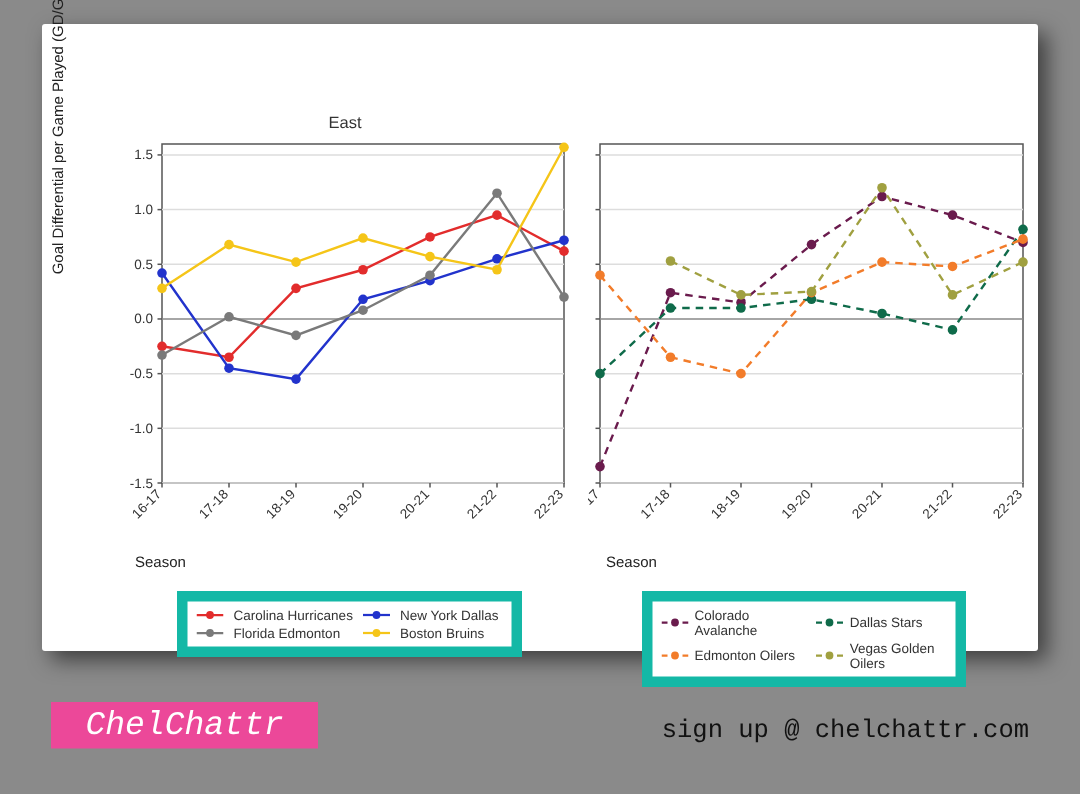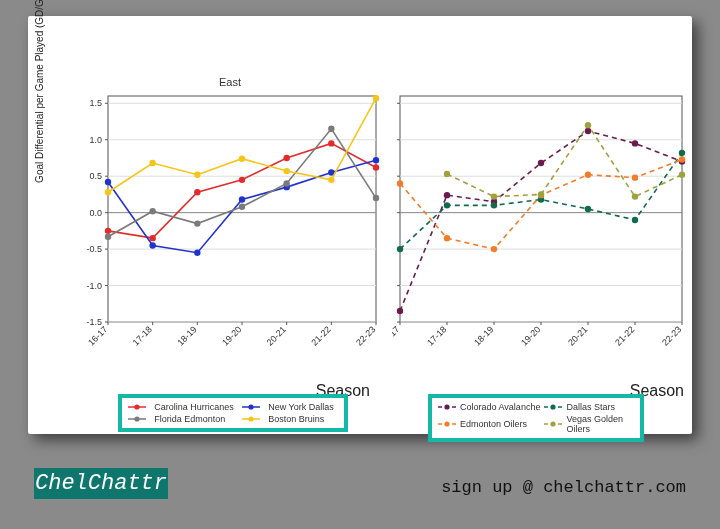--- a/index.html
+++ b/index.html
@@ -49,33 +49,33 @@
     top: 200px;
     width: 260px;
     text-align: center;
     font-size: 10px;
     color: #222;
     transform: rotate(-90deg);
     transform-origin: left top;
   }
   .x-axis-label {
     position: absolute;
-    top: 366px;
-    font-size: 16px;
+    top: 354px;
+    font-size: 10px;
     color: #222;
-    text-align: right;
+    text-align: left;
   }
   #xlab-east { left: 62px; width: 280px; }
   #xlab-west { left: 376px; width: 280px; }
   .legend {
     position: absolute;
     top: 378px;
     font-size: 9px;
     color: #333;
-    border: 4px solid #14b8a6;
+    border: 7px solid #14b8a6;
     padding: 4px 6px;
     display: grid;
     grid-template-columns: auto auto auto auto;
     column-gap: 4px;
     row-gap: 2px;
     align-items: center;
     background: #fff;
   }
   .legend .sw {
     width: 18px;
@@ -84,25 +84,25 @@
     align-items: center;
     justify-content: center;
   }
   .legend .sw svg { display: block; }
   #legend-east { left: 90px; width: 230px; }
   #legend-west { left: 400px; width: 216px; }
   .brand {
     position: absolute;
     left: 34px;
     bottom: 30px;
-    background: #0f766e;
+    background: #ec4899;
     color: #fff;
     font-family: "Courier New", monospace;
     font-size: 22px;
-    padding: 3px 1px;
+    padding: 3px 23px;
     font-style: italic;
   }
   .signup {
     position: absolute;
     right: 34px;
     bottom: 32px;
     color: #111;
     font-family: Liberation Mono, monospace;
     font-size: 17px;
   }

